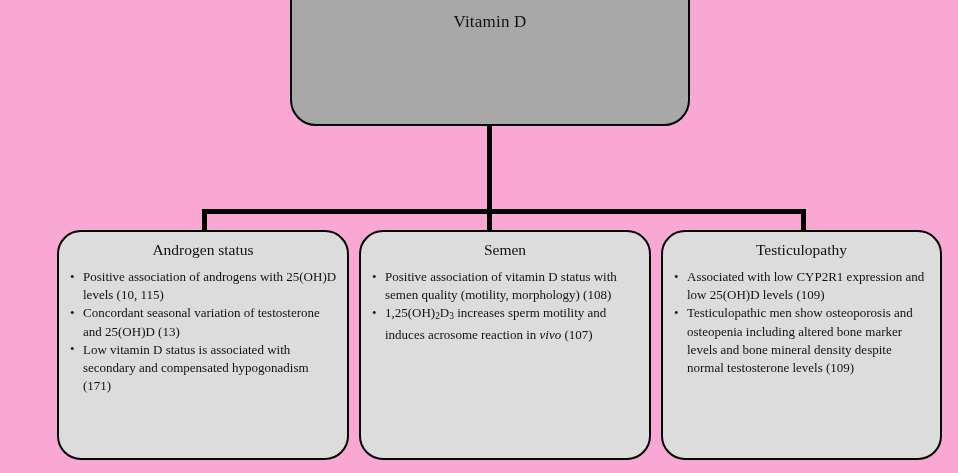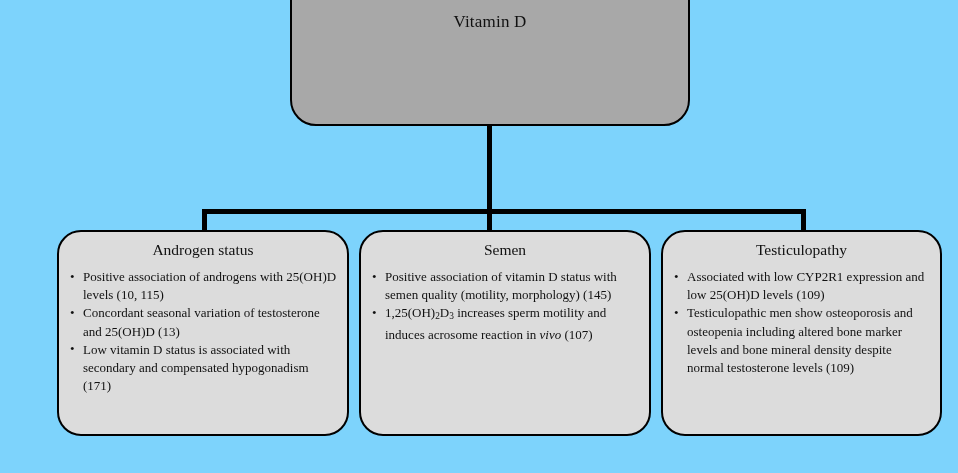--- a/index.html
+++ b/index.html
@@ -5,21 +5,21 @@
 <style>
   html, body {
     margin: 0;
     padding: 0;
     background: #ffffff;
   }
   #canvas {
     position: relative;
     width: 958px;
     height: 473px;
-    background: #7dd3fc;
+    background: #f9a8d4;
     overflow: hidden;
     font-family: "Liberation Serif", "DejaVu Serif", serif;
     color: #000000;
   }
 
   
   .root-node {
     position: absolute;
     left: 290px;
     top: -26px;
@@ -75,21 +75,21 @@
     left: 801px;
     top: 209px;
     width: 5px;
     height: 24px;
   }
 
   
   .leaf-node {
     position: absolute;
     top: 230px;
-    height: 206px;
+    height: 230px;
     background: #dcdcdc;
     border: 2.5px solid #000000;
     border-radius: 24px;
     box-sizing: border-box;
     padding: 8px 10px 6px 10px;
   }
   .leaf-node.n1 { left: 57px;  width: 292px; }
   .leaf-node.n2 { left: 359px; width: 292px; }
   .leaf-node.n3 { left: 661px; width: 281px; }
 
@@ -148,21 +148,21 @@
     <ul class="leaf-list">
       <li>Positive association of androgens with 25(OH)D levels (10, 115)</li>
       <li>Concordant seasonal variation of testosterone and 25(OH)D (13)</li>
       <li>Low vitamin D status is associated with secondary and compensated hypogonadism (171)</li>
     </ul>
   </div>
 
   <div class="leaf-node n2">
     <div class="leaf-title">Semen</div>
     <ul class="leaf-list">
-      <li>Positive association of vitamin D status with semen quality (motility, morphology) (145)</li>
+      <li>Positive association of vitamin D status with semen quality (motility, morphology) (108)</li>
       <li>1,25(OH)<sub>2</sub>D<sub>3</sub> increases sperm motility and induces acrosome reaction in <em>vivo</em> (107)</li>
     </ul>
   </div>
 
   <div class="leaf-node n3">
     <div class="leaf-title">Testiculopathy</div>
     <ul class="leaf-list">
       <li>Associated with low CYP2R1 expression and low 25(OH)D levels (109)</li>
       <li>Testiculopathic men show osteoporosis and osteopenia including altered bone marker levels and bone mineral density despite normal testosterone levels (109)</li>
     </ul>

